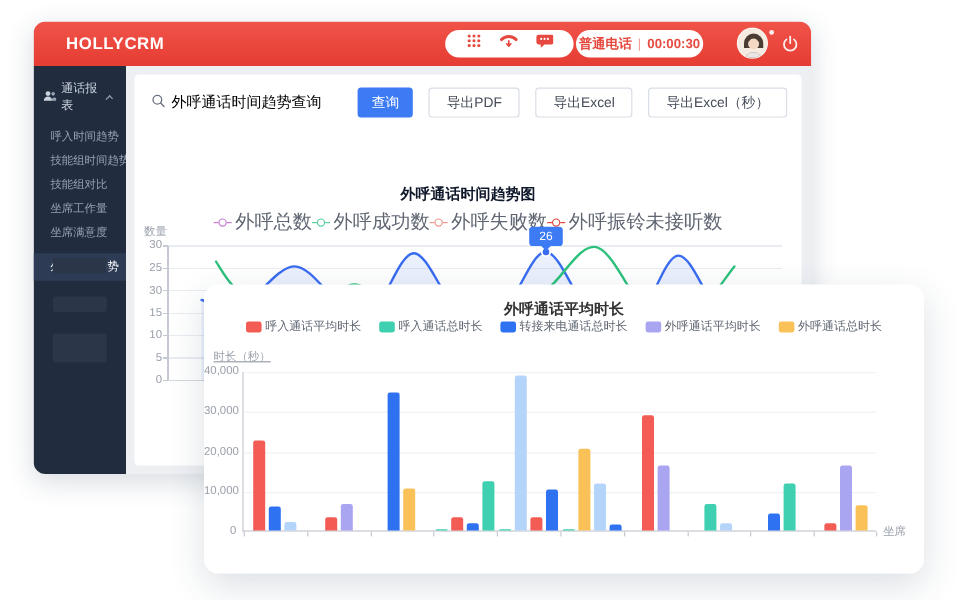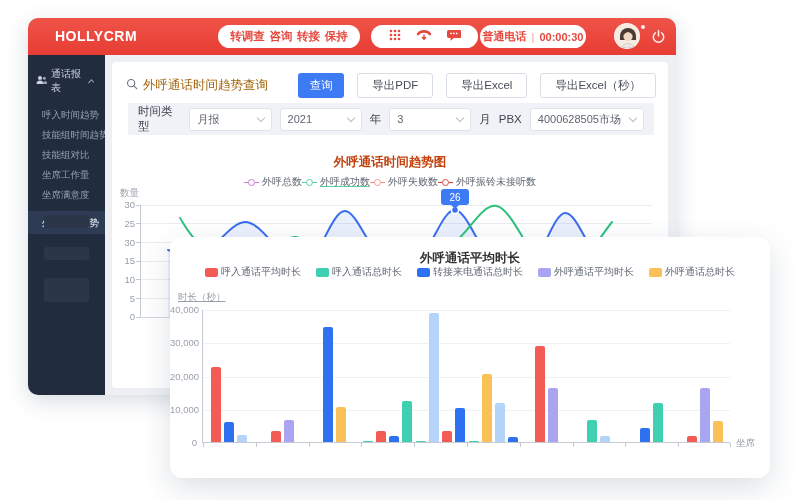--- a/index.html
+++ b/index.html
@@ -30,38 +30,38 @@
   .sb-item { height:20px; line-height:20px; padding-left:14px; color:#96a0b2; font-size:9.5px; cursor:pointer; white-space:nowrap; }
   .sb-item.active { height:23px; line-height:23px; background:#2d3b55; color:#fff; margin-top:6px; }
   .chev-up { width:5px; height:5px; border-left:1px solid #96a0b2; border-top:1px solid #96a0b2; transform:rotate(45deg); margin-left:auto; margin-right:4px; margin-top:2px; }
   .skel { position:absolute; left:16px; width:45px; background:#2b3648; border-radius:2px; }
 
   .main { flex:1; position:relative; background:#edeff3; }
   .card { position:absolute; left:7px; top:7px; width:556px; height:326px; background:#fff; border-radius:4px; }
 
   
   .card-top { position:absolute; left:14px; right:12px; top:10px; height:26px; display:flex; align-items:center; }
-  .q-title { display:flex; align-items:center; gap:5px; color:#a16207; font-size:12.5px; font-weight:500; }
+  .q-title { display:flex; align-items:center; gap:5px; color:#000000; font-size:12.5px; font-weight:500; }
   .btn-row { margin-left:auto; display:flex; gap:13px;justify-content:space-between; }
   .btn { height:25px; border-radius:3px; font-size:11.5px; display:flex; align-items:center; justify-content:center; cursor:pointer; }
   .btn-primary { width:46px; background:#3d7bf5; color:#fff; }
   .btn-plain { padding:0 14px; background:#fff; border:1px solid #d9dde5; color:#454b58; }
 
   
   .form-bar { position:absolute; left:16px; top:41px; width:526px; height:32px; background:#f0f2f7; border-radius:2px;
     display:flex; align-items:center; padding:0 10px; gap:8px; font-size:11.5px; color:#3f4552; }
   .form-label { font-weight:500; }
   .select { height:23px; background:#fff; border:1px solid #dfe3ea; border-radius:3px; display:flex; align-items:center;
     justify-content:space-between; padding:0 7px; color:#5f6672; font-size:11px; cursor:pointer; }
   .sel-sm { width:86px; } .sel-lg { width:120px; }
   .chev-dn { width:6px; height:6px; border-right:1px solid #b6bcc8; border-bottom:1px solid #b6bcc8; transform:rotate(45deg); margin-top:-3px; }
 
   
-  .c1-title { position:absolute; left:0; top:92px; width:100%; text-align:center; font-size:12.5px; font-weight:bold; color:#c2410c; }
-  .c1-legend { position:absolute; left:0; top:113px; width:100%; display:flex; justify-content:center; font-size:10px; color:#5f6672; }
+  .c1-title { position:absolute; left:0; top:92px; width:100%; text-align:center; font-size:12.5px; font-weight:bold; color:#0f172a; }
+  .c1-legend { position:absolute; left:0; top:113px; width:100%; display:flex; justify-content:center; font-size:16px; color:#5f6672; }
   .lg-item { display:flex; align-items:center; gap:3px; cursor:pointer; }
   .lmark { display:flex; align-items:center; }
   .lmark i { display:block; width:4px; height:1px; background:currentColor; }
   .lmark b { display:block; width:7px; height:7px; border:1.3px solid currentColor; border-radius:50%; background:#fff; }
   .ylab { position:absolute; font-size:9.5px; color:#9aa0ab; }
   .ytick { position:absolute; left:0; width:23px; text-align:right; font-size:9.5px; color:#9aa0ab; }
   #line-svg { position:absolute; left:0; top:130px; }
   .tooltip { position:absolute; left:329px; top:127px; width:28px; height:16px; background:#3d7bf5; color:#fff;
     font-size:10px; border-radius:3px; display:flex; align-items:center; justify-content:center; z-index:5; }
   .tooltip:after { content:""; position:absolute; left:50%; bottom:-4px; margin-left:-4px; border:4px solid transparent; border-top-color:#3d7bf5; border-bottom:none; }
@@ -82,26 +82,20 @@
 </head>
 <body>
 
 <div class="stage">
 
   <div class="app-window">
 
     <div class="hdr">
       <div class="logo">HOLLYCRM</div>
 
-      <div class="pill pill-actions">
-        <span>转调查</span>
-        <span>咨询</span>
-        <span>转接</span>
-        <span>保持</span>
-      </div>
 
       <div class="pill pill-icons">
         <span>
           <svg width="14" height="14" viewBox="0 0 14 14">
               <g fill="#e5493f">
             <circle cx="3" cy="3" r="1.3"></circle>
                 <circle cx="7" cy="3" r="1.3"></circle>
                 <circle cx="11" cy="3" r="1.3"></circle>
             <circle cx="3" cy="7" r="1.3"></circle>
                 <circle cx="7" cy="7" r="1.3"></circle>
@@ -192,54 +186,32 @@
               <span>外呼通话时间趋势查询</span>
             </div>
             <div class="btn-row">
               <div class="btn btn-primary">查询</div>
               <div class="btn btn-plain">导出PDF</div>
               <div class="btn btn-plain">导出Excel</div>
               <div class="btn btn-plain">导出Excel（秒）</div>
             </div>
           </div>
 
-          <div class="form-bar">
-            <span class="form-label">时间类型</span>
-            <div class="select sel-sm">
-              <span>月报</span>
-              <span class="chev-dn"></span>
-            </div>
-            <div class="select sel-sm">
-              <span>2021</span>
-              <span class="chev-dn"></span>
-            </div>
-            <span class="form-label">年</span>
-            <div class="select sel-sm">
-              <span>3</span>
-              <span class="chev-dn"></span>
-            </div>
-            <span class="form-label">月</span>
-            <span class="form-label">PBX</span>
-            <div class="select sel-lg">
-              <span>4000628505市场</span>
-              <span class="chev-dn"></span>
-            </div>
-          </div>
 
           <div class="c1-title">外呼通话时间趋势图</div>
           <div class="c1-legend">
             <div class="lg-item" style="color: rgb(199, 123, 211);">
               <span class="lmark">
                   <i></i>
                   <b></b>
                   <i></i>
                 </span>
               <span style="color:#5f6672">外呼总数</span>
             </div>
-            <div class="lg-item" style="color: rgb(87, 208, 162); text-decoration: underline;">
+            <div class="lg-item" style="color: rgb(87, 208, 162);">
               <span class="lmark">
                   <i></i>
                   <b></b>
                   <i></i>
                 </span>
               <span style="color:#5f6672">外呼成功数</span>
             </div>
             <div class="lg-item" style="color: rgb(240, 151, 138);">
               <span class="lmark">
                   <i></i>

